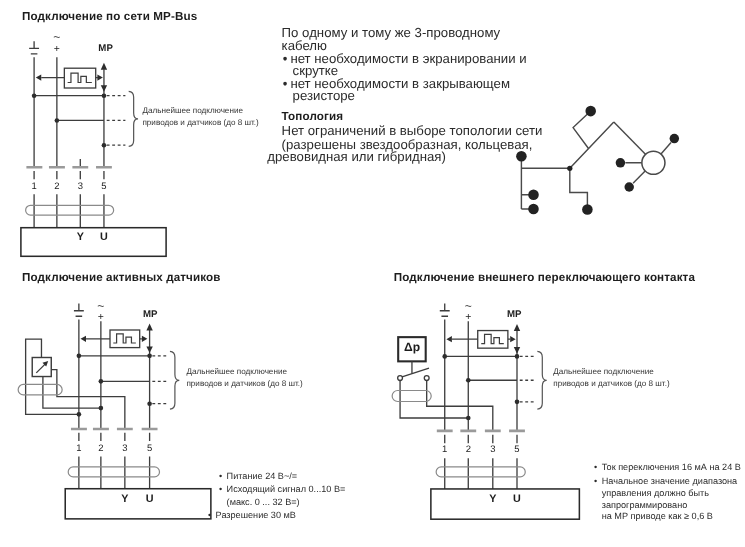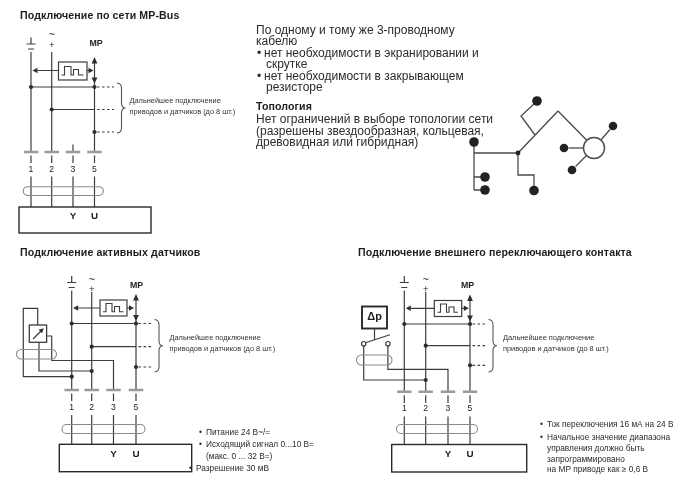--- a/index.html
+++ b/index.html
@@ -185,21 +185,21 @@
 
   <div class="t body" style="left:256px;top:23.5px">По одному и тому же 3-проводному</div>
   <div class="t body" style="left:256px;top:35px">кабелю</div>
   <div class="t body" style="left:257px;top:46.5px"><span class="bul">•</span><span>нет необходимости в экранировании и</span></div>
   <div class="t body" style="left:266px;top:58px">скрутке</div>
   <div class="t body" style="left:257px;top:69.5px"><span class="bul">•</span><span>нет необходимости в закрывающем</span></div>
   <div class="t body" style="left:266px;top:81px">резисторе</div>
   <div class="t title" style="left:256px;top:100px">Топология</div>
   <div class="t body" style="left:256px;top:113px">Нет ограничений в выборе топологии сети</div>
   <div class="t body" style="left:256px;top:124.5px">(разрешены звездообразная, кольцевая,</div>
-  <div class="t body" style="left:256px;top:136px">древовидная или гибридная)</div>
+  <div class="t body" style="left:243px;top:136px">древовидная или гибридная)</div>
 
   <div class="t title" style="left:20px;top:246px">Подключение активных датчиков</div>
   <div class="t tilde c" style="left:91.7px;top:272.5px">~</div>
   <div class="t plus c" style="left:91.7px;top:284px">+</div>
   <div class="t wlbl c" style="left:136.5px;top:280px">MP</div>
   <div class="t num c" style="left:71.7px;top:403px">1</div>
   <div class="t num c" style="left:91.7px;top:403px">2</div>
   <div class="t num c" style="left:113.5px;top:403px">3</div>
   <div class="t num c" style="left:136px;top:403px">5</div>
   <div class="t yu c" style="left:113.5px;top:447.5px">Y</div>

